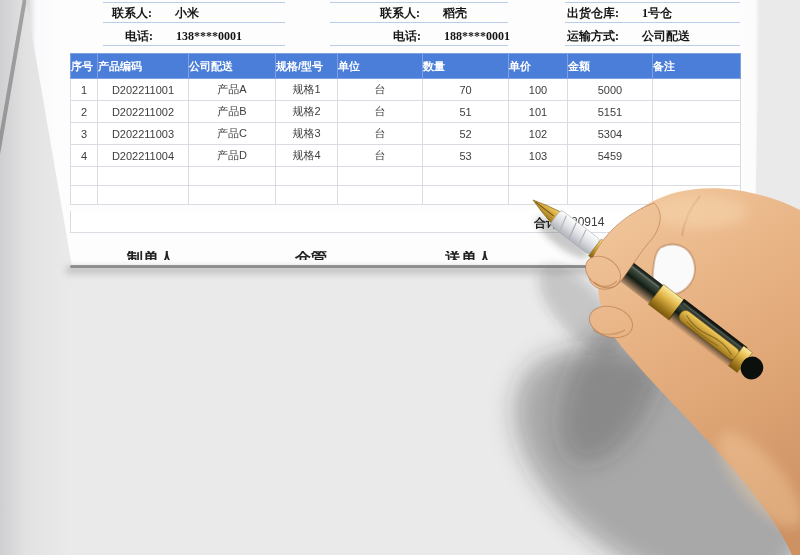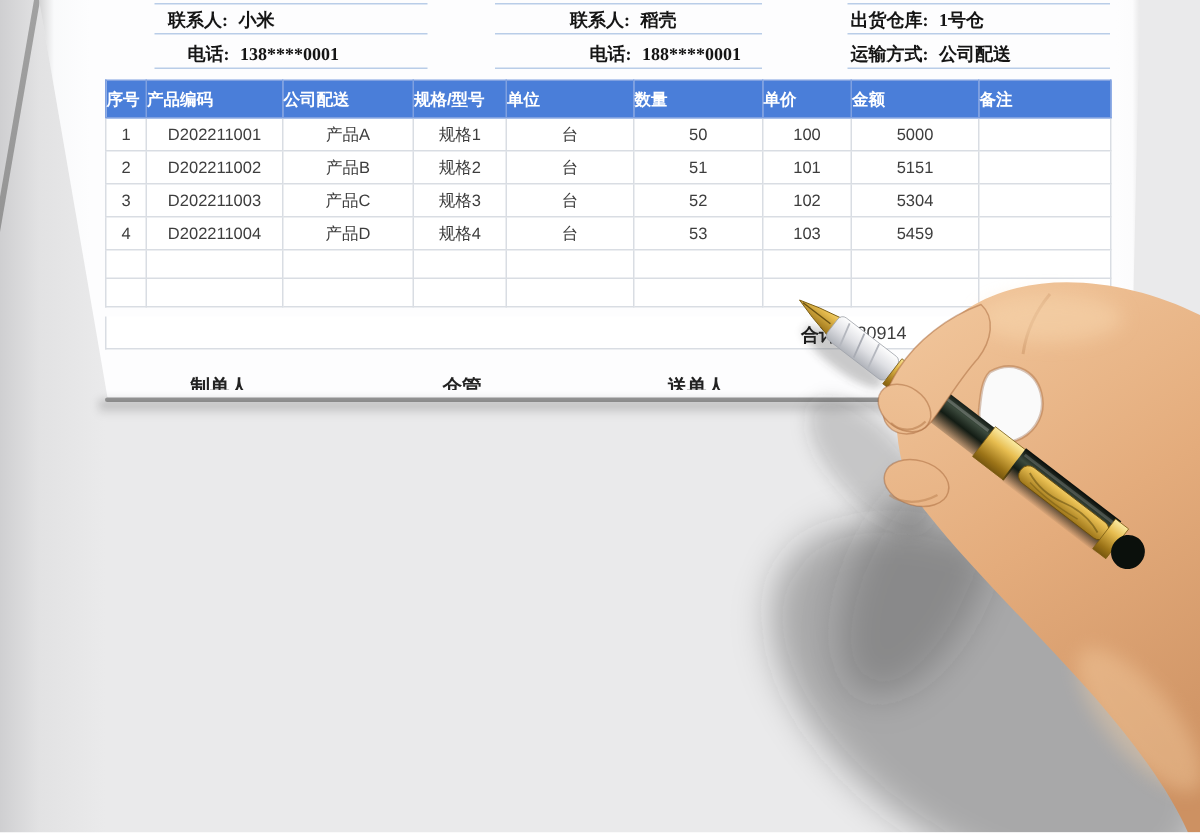--- a/index.html
+++ b/index.html
@@ -17,35 +17,35 @@
       linear-gradient(to right,rgba(140,140,140,.38) 0,rgba(238,240,242,.25) 10px,rgba(255,255,255,0) 34px),
       linear-gradient(to left,rgba(160,160,160,.30) 0,rgba(244,244,244,.15) 7px,rgba(255,255,255,0) 18px),
       #fdfdfe;
     clip-path:polygon(0 0,734px 0,728px 100%,46px 100%);}
   .edge-bottom{position:absolute;left:70px;top:265px;width:686px;height:3px;background:#9d9d9d;border-radius:2px;}
   .edge-bottom-shadow{position:absolute;left:66px;top:267px;width:694px;height:10px;
     background:linear-gradient(rgba(0,0,0,.26),rgba(0,0,0,0));filter:blur(3px);}
   
   .field{position:absolute;height:16px;line-height:16px;font-family:"Liberation Serif",serif;
     font-weight:bold;font-size:12px;color:#151515;white-space:nowrap;}
-  .field .val{margin-left:7px;}
+  .field .val{margin-left:23px;}
   .u{position:absolute;height:0;border-bottom:1px solid #b9cde8;}
   
   table.grid{position:absolute;left:70px;top:53px;width:670px;border-collapse:collapse;table-layout:fixed;}
   table.grid th{height:24px;color:#fff;font-size:11px;font-weight:bold;text-align:left;
     border:1px solid #7fa0e0;padding:0;}
   table.grid td{height:21px;font-size:11px;color:#3d3d3d;text-align:center;
     border:1px solid #d9dde3;background:#fff;padding:0;}
   table.grid tr.empty td{height:18px;}
   .mergerow{position:absolute;left:70px;width:668px;height:21px;border:1px solid #d9dde3;border-top:none;background:#fff;}
   .mr-label{position:absolute;font-family:"Liberation Serif",serif;font-weight:bold;font-size:12px;color:#151515;top:4px;}
   .mr-value{position:absolute;font-size:12px;color:#3d3d3d;top:4px;}
   .signs{position:absolute;left:70px;top:251px;width:670px;height:9px;overflow:hidden;}
   .signs span{position:absolute;top:0;font-family:"Liberation Serif",serif;font-weight:bold;
-    font-size:13px;line-height:14px;color:#222;white-space:nowrap;}
+    font-size:16px;line-height:14px;color:#222;white-space:nowrap;}
   .overlay{position:absolute;left:0;top:0;pointer-events:none;}
 </style>
 </head>
 <body>
 
 <div class="stage">
 
   <div class="edge-left"></div>
   <div class="paper"></div>
   <div class="edge-bottom"></div>
@@ -106,21 +106,21 @@
           <th style="background: rgb(74, 126, 217);">备注</th>
         </tr>
       </thead>
     <tbody>
         <tr>
           <td>1</td>
           <td>D202211001</td>
           <td>产品A</td>
           <td>规格1</td>
           <td>台</td>
-          <td>50</td>
+          <td>70</td>
           <td>100</td>
           <td>5000</td>
           <td></td>
         </tr>
         <tr>
           <td>2</td>
           <td>D202211002</td>
           <td>产品B</td>
           <td>规格2</td>
           <td>台</td>

